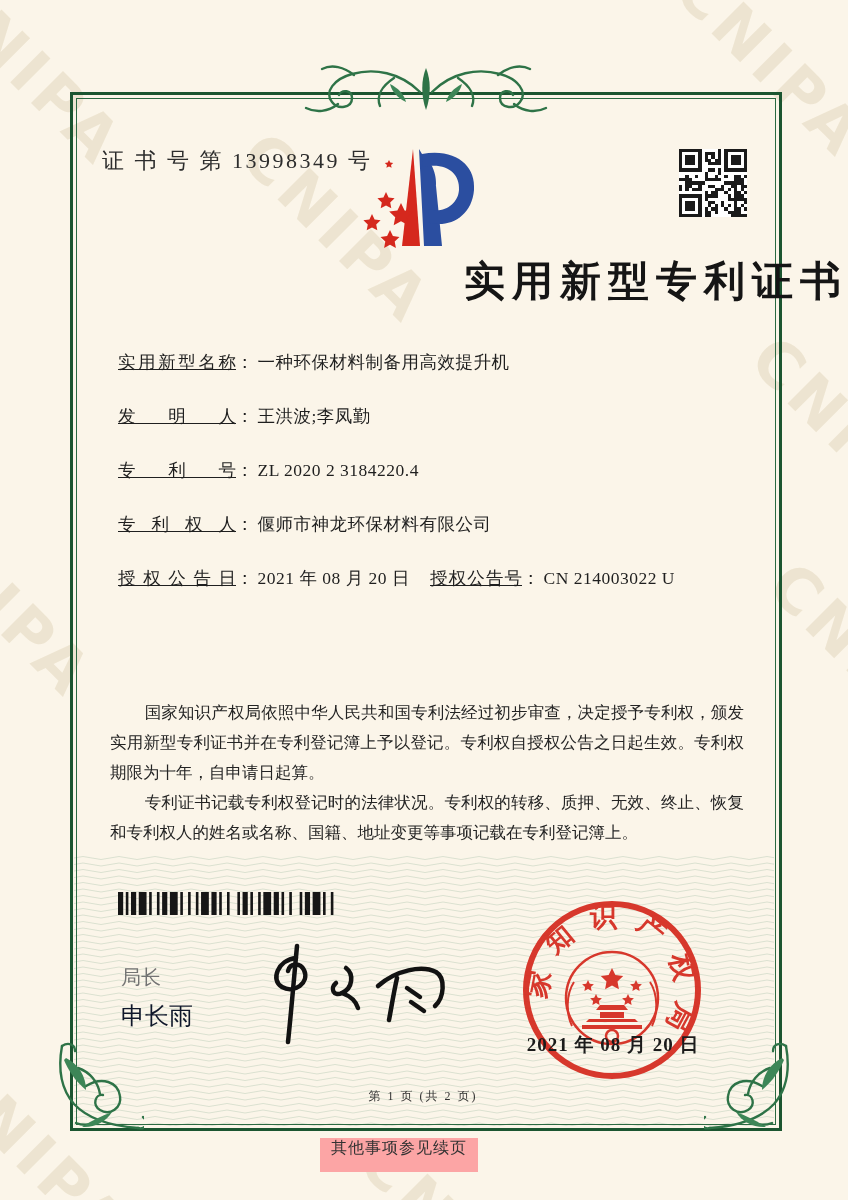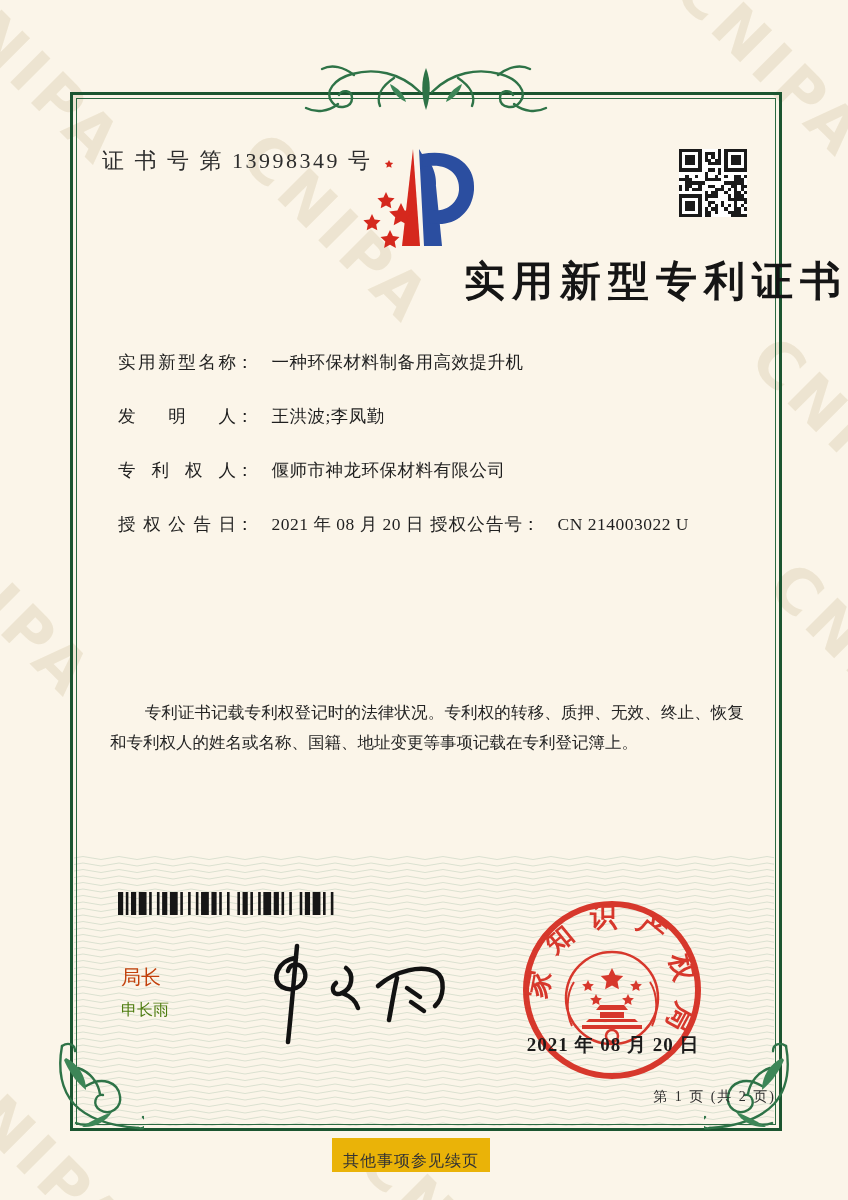--- a/index.html
+++ b/index.html
@@ -15,42 +15,42 @@
       border:3px solid #1b5530;}
   .border-inner{position:absolute;left:3px;top:3px;right:3px;bottom:3px;
       border:1px solid #2a6a41;}
   
   .certno{position:absolute;left:102px;top:146px;font-size:22px;letter-spacing:2.5px;color:#2d2d2d;}
   .title{position:absolute;left:0;top:254px;width:100%;text-align:right;
       font-size:41px;font-weight:bold;letter-spacing:7px;color:#151515;}
   
   .fields{position:absolute;left:118px;top:350px;width:630px;font-size:17.5px;color:#1f1f1f;}
   .frow{position:relative;height:24px;margin-bottom:30px;white-space:nowrap;}
-  .flabel{display:inline-block;width:118px;text-align:justify;text-align-last:justify;vertical-align:top;}
+  .flabel{display:inline-block;width:118px;text-align:justify;text-align-last:justify;vertical-align:top;text-decoration:underline;}
   .fcolon{display:inline-block;}
-  .fvalue{margin-left:18px;letter-spacing:.5px;}
+  .fvalue{margin-left:4px;letter-spacing:.5px;}
   .grant-pub{position:absolute;left:312px;top:0;}
   .grant-pub .flabel{width:92px;}
   
   .paras{position:absolute;left:110px;top:698px;width:634px;font-size:16.5px;
       line-height:30px;color:#242424;text-align:justify;}
   .paras p{margin:0;text-indent:2.1em;}
   
   .sig-title{position:absolute;left:121px;top:964px;font-size:20px;
-      font-family:"Liberation Sans","DejaVu Sans",sans-serif;color:#c2410c;}
-  .sig-name{position:absolute;left:121px;top:1000px;font-size:16px;
-      font-family:"Liberation Sans","DejaVu Sans",sans-serif;color:#4d7c0f;}
+      font-family:"Liberation Sans","DejaVu Sans",sans-serif;color:#737373;}
+  .sig-name{position:absolute;left:121px;top:1000px;font-size:24px;
+      font-family:"Liberation Sans","DejaVu Sans",sans-serif;color:#0f172a;}
   
   .seal-date{position:absolute;left:523px;top:1032px;width:180px;text-align:center;
       font-size:19px;letter-spacing:1px;color:#1b1b1b;font-weight:bold;}
   
-  .footer-page{position:absolute;left:70px;top:1088px;width:706px;text-align:right;
-      font-size:14px;letter-spacing:2px;color:#2e2e2e;}
-  .cont-box{position:absolute;left:332px;top:1138px;width:158px;height:34px;
-      background:#eab308;display:flex;align-items:flex-end;justify-content:center;}
+  .footer-page{position:absolute;left:70px;top:1088px;width:706px;text-align:center;
+      font-size:12px;letter-spacing:2px;color:#2e2e2e;}
+  .cont-box{position:absolute;left:320px;top:1138px;width:158px;height:34px;
+      background:#fca5a5;display:flex;align-items:flex-start;justify-content:center;}
   .cont-note{font-size:16px;color:#333;letter-spacing:1px;}
 </style>
 </head>
 <body>
 
 <div class="page">
 
   <div class="wm" style="left:-30px;top:-40px;">CNIPA</div>
   <div class="wm" style="left:278px;top:118px;">CNIPA</div>
   <div class="wm" style="left:712px;top:-48px;">CNIPA</div>
@@ -311,31 +311,35 @@
   <div class="title">实用新型专利证书</div>
 
   <div class="fields">
     <div class="frow">
       <span class="flabel">实用新型名称</span><span class="fcolon">：</span><span class="fvalue">一种环保材料制备用高效提升机</span>
     </div>
     <div class="frow">
       <span class="flabel">发明人</span><span class="fcolon">：</span><span class="fvalue">王洪波;李凤勤</span>
     </div>
     <div class="frow">
+      <span class="flabel">专利号</span><span class="fcolon">：</span><span class="fvalue">ZL 2020 2 3184220.4</span>
+    </div>
+    <div class="frow">
       <span class="flabel">专利权人</span><span class="fcolon">：</span><span class="fvalue">偃师市神龙环保材料有限公司</span>
     </div>
     <div class="frow">
       <span class="flabel">授权公告日</span><span class="fcolon">：</span><span class="fvalue">2021 年 08 月 20 日</span>
       <span class="grant-pub">
         <span class="flabel">授权公告号</span><span class="fcolon">：</span><span class="fvalue">CN 214003022 U</span>
       </span>
     </div>
   </div>
 
   <div class="paras">
+    <p>国家知识产权局依照中华人民共和国专利法经过初步审查，决定授予专利权，颁发实用新型专利证书并在专利登记簿上予以登记。专利权自授权公告之日起生效。专利权期限为十年，自申请日起算。</p>
     <p>专利证书记载专利权登记时的法律状况。专利权的转移、质押、无效、终止、恢复和专利权人的姓名或名称、国籍、地址变更等事项记载在专利登记簿上。</p>
   </div>
 
   <svg class="abs" id="barcode-svg" style="left:118px;top:892px;" width="218" height="23">
       <rect x="0.00" y="0" width="5.19" height="23" fill="#161616"></rect>
       <rect x="7.79" y="0" width="2.60" height="23" fill="#161616"></rect>
       <rect x="12.98" y="0" width="5.19" height="23" fill="#161616"></rect>
       <rect x="20.76" y="0" width="7.79" height="23" fill="#161616"></rect>
       <rect x="31.14" y="0" width="2.60" height="23" fill="#161616"></rect>
       <rect x="38.93" y="0" width="2.60" height="23" fill="#161616"></rect>

